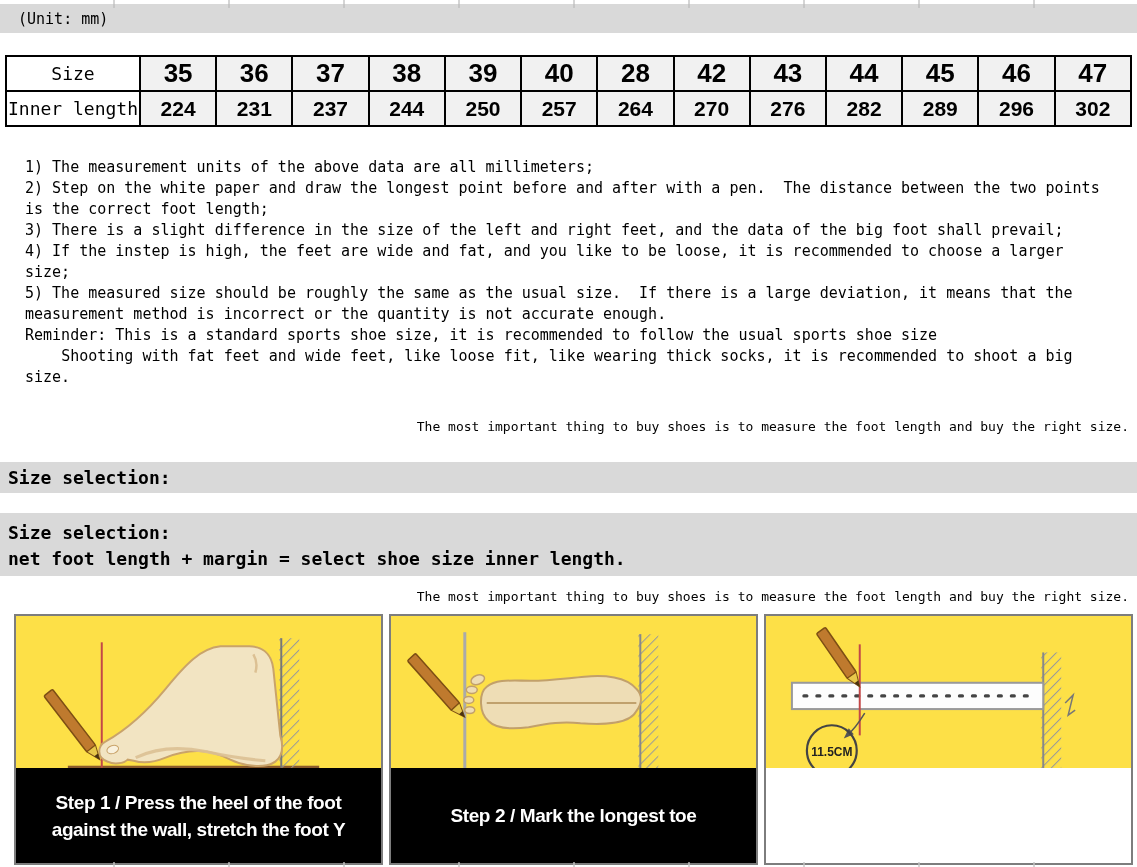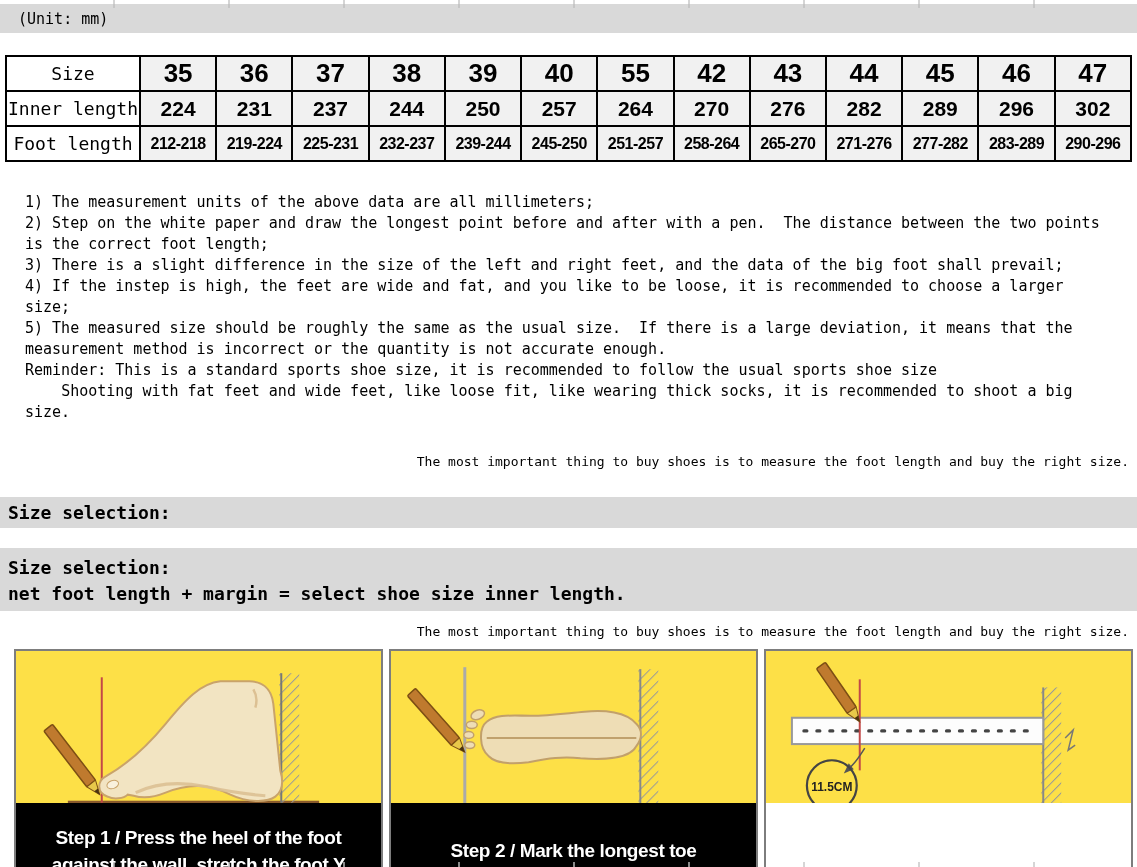--- a/index.html
+++ b/index.html
@@ -88,21 +88,21 @@
 <table class="size-table">
   <tbody>
       <tr class="row-size">
         <td class="label-cell">Size</td>
         <td class="data-cell">35</td>
         <td class="data-cell">36</td>
         <td class="data-cell">37</td>
         <td class="data-cell">38</td>
         <td class="data-cell">39</td>
         <td class="data-cell">40</td>
-        <td class="data-cell">55</td>
+        <td class="data-cell">28</td>
         <td class="data-cell">42</td>
         <td class="data-cell">43</td>
         <td class="data-cell">44</td>
         <td class="data-cell">45</td>
         <td class="data-cell">46</td>
         <td class="data-cell">47</td>
       </tr>
       <tr class="row-inner">
         <td class="label-cell">Inner length</td>
         <td class="data-cell">224</td>
@@ -111,36 +111,20 @@
         <td class="data-cell">244</td>
         <td class="data-cell">250</td>
         <td class="data-cell">257</td>
         <td class="data-cell">264</td>
         <td class="data-cell">270</td>
         <td class="data-cell">276</td>
         <td class="data-cell">282</td>
         <td class="data-cell">289</td>
         <td class="data-cell">296</td>
         <td class="data-cell">302</td>
-      </tr>
-      <tr class="row-foot">
-        <td class="label-cell">Foot length</td>
-        <td class="data-cell">212-218</td>
-        <td class="data-cell">219-224</td>
-        <td class="data-cell">225-231</td>
-        <td class="data-cell">232-237</td>
-        <td class="data-cell">239-244</td>
-        <td class="data-cell">245-250</td>
-        <td class="data-cell">251-257</td>
-        <td class="data-cell">258-264</td>
-        <td class="data-cell">265-270</td>
-        <td class="data-cell">271-276</td>
-        <td class="data-cell">277-282</td>
-        <td class="data-cell">283-289</td>
-        <td class="data-cell">290-296</td>
       </tr>
     </tbody>
 </table>
 
 <div class="notes"><div class="note-line">1) The measurement units of the above data are all millimeters;</div><div class="note-line">2) Step on the white paper and draw the longest point before and after with a pen.  The distance between the two points is the correct foot length;</div><div class="note-line">3) There is a slight difference in the size of the left and right feet, and the data of the big foot shall prevail;</div><div class="note-line">4) If the instep is high, the feet are wide and fat, and you like to be loose, it is recommended to choose a larger size;</div><div class="note-line">5) The measured size should be roughly the same as the usual size.  If there is a large deviation, it means that the measurement method is incorrect or the quantity is not accurate enough.</div><div class="note-line">Reminder: This is a standard sports shoe size, it is recommended to follow the usual sports shoe size</div><div class="note-line">    Shooting with fat feet and wide feet, like loose fit, like wearing thick socks, it is recommended to shoot a big size.</div></div>
 
 <div class="measure-tip">The most important thing to buy shoes is to measure the foot length and buy the right size.</div>
 
 <div class="sel-block-1">
   <span>Size selection:</span>

